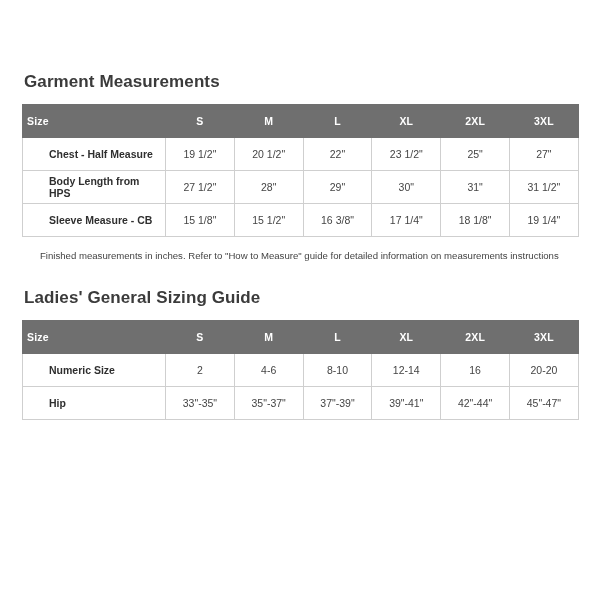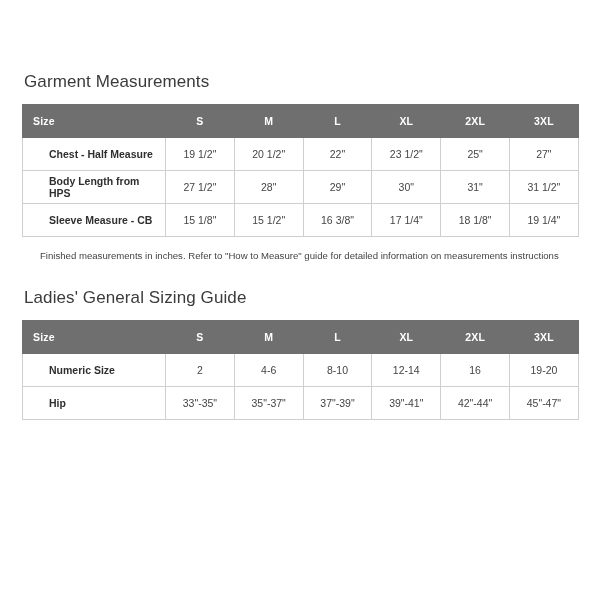--- a/index.html
+++ b/index.html
@@ -15,21 +15,21 @@
     overflow: hidden;
   }
   .page {
     box-sizing: border-box;
     width: 600px;
     height: 600px;
     padding: 72px 22px 0 22px;
   }
   .section-title {
     font-size: 17px;
-    font-weight: normal;
+    font-weight: bold;
     color: #3b3b3b;
     margin: 0 0 12px 2px;
     letter-spacing: 0.1px;
   }
   table.size-table {
     width: 556px;
     border-collapse: collapse;
     table-layout: fixed;
     border: 1px solid #cfcfcf;
   }
@@ -45,21 +45,21 @@
     background: #6f6f6f;
     color: #ffffff;
     font-weight: bold;
     font-size: 10.5px;
     text-align: center;
     border: 1px solid #6f6f6f;
     letter-spacing: 0.2px;
   }
   table.size-table thead th.first-col {
     text-align: left;
-    padding-left: 10px;
+    padding-left: 4px;
   }
   table.size-table tbody td {
     text-align: center;
     color: #444;
   }
   table.size-table tbody td.row-label {
     text-align: left;
     font-weight: bold;
     color: #2f2f2f;
     padding-left: 26px;
@@ -162,21 +162,21 @@
       </tr>
     </thead>
     <tbody>
       <tr>
         <td class="row-label">Numeric Size</td>
         <td>2</td>
         <td>4-6</td>
         <td>8-10</td>
         <td>12-14</td>
         <td>16</td>
-        <td>19-20</td>
+        <td>20-20</td>
       </tr>
       <tr>
         <td class="row-label">Hip</td>
         <td>33"-35"</td>
         <td>35"-37"</td>
         <td>37"-39"</td>
         <td>39"-41"</td>
         <td>42"-44"</td>
         <td>45"-47"</td>
       </tr>

